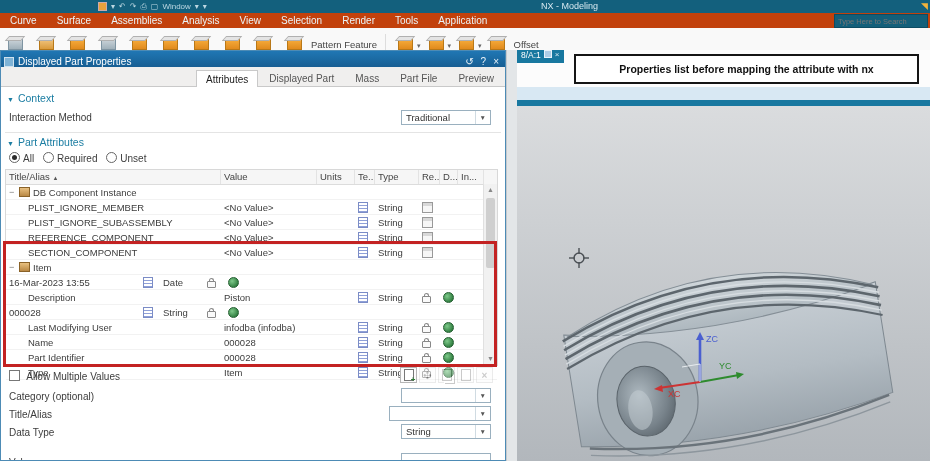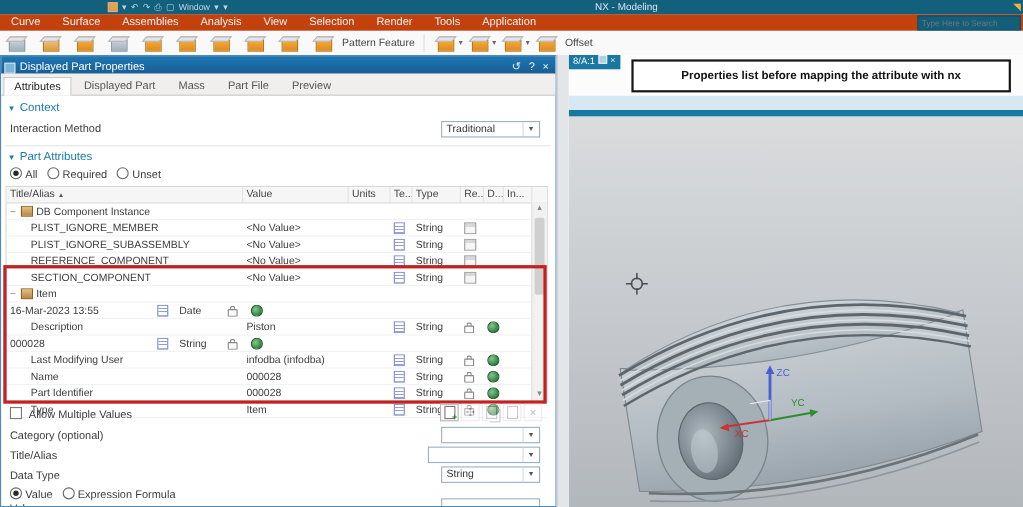--- a/index.html
+++ b/index.html
@@ -14,36 +14,36 @@
   .qat .g{color:#bcd7e2;font-size:8px;line-height:8px;}
   .qat .save{width:7px;height:7px;background:#e8a23c;border:1px solid #caa;}
   .win-title{position:absolute;left:541px;top:1px;color:#d7e8f0;font-size:9px;}
   .corner-glyph{position:absolute;right:2px;top:1px;color:#f2b33c;font-size:9px;}
 
   .menubar{left:0;top:13px;width:930px;height:15px;background:#c2410c;display:flex;align-items:flex-start;}
   .menubar .mitem{color:#eaf4f8;font-size:10px;padding:0 10px;line-height:15px;cursor:default;}
   .search{position:absolute;right:2px;top:14px;width:86px;height:12px;background:#135f7a;border:1px solid #0d4c63;
           color:#9fc6d4;font-size:7.5px;padding:0 3px;font-family:"Liberation Sans",sans-serif;}
 
-  .ribbon{left:0;top:28px;width:930px;height:22px;background:#f9f9f9;border-bottom:1px solid #d4d4d4;display:flex;align-items:center;}
+  .ribbon{left:0;top:28px;width:930px;height:22px;background:#f9f9f9;border-bottom:1px solid #d4d4d4;display:flex;align-items:flex-end;}
   .cube{position:relative;width:13px;height:9px;background:linear-gradient(#f6ab3a,#e08a1d);border:1px solid #b87818;margin:5px 8px 0 8px;}
   .cube::before{content:"";position:absolute;left:-2px;top:-4px;width:14px;height:3px;background:#e4e4e4;border:1px solid #b0b0b0;transform:skewX(-42deg);}
   .cube.gray{background:linear-gradient(#c9d2d8,#9fb0ba);border-color:#7e94a2;}
   .cube.flat{background:linear-gradient(#f0c27a,#d99a3c);}
   .rlabel{font-size:9.5px;color:#444;margin:0 4px 0 1px;}
   .rarrow{font-size:7px;color:#666;margin-left:-4px;}
   .rsep{width:1px;height:16px;background:#ddd;margin:0 4px;}
 
   
   .dialog{left:0;top:50px;width:506px;height:411px;background:#fff;border:1px solid #4d8bb5;box-sizing:border-box;overflow:hidden;}
   .dlg-title{position:absolute;left:0;top:0;width:100%;height:16px;background:linear-gradient(#2077b4,#175e93);display:flex;align-items:flex-end;color:#fff;}
   .dlg-ico{width:8px;height:8px;border:1px solid #cfe2ef;margin:0 4px 0 3px;background:#7fb3d6;}
   .dlg-title .t{font-size:10px;}
   .dlg-btns{margin-left:auto;display:flex;gap:7px;padding-right:6px;font-size:10px;color:#eaf3f9;}
-  .tabrow{position:absolute;left:0;top:16px;width:100%;height:20px;background:#f0efee;border-bottom:1px solid #c9c9c9;display:flex;align-items:flex-end;padding-left:2px;box-sizing:border-box;}
+  .tabrow{position:absolute;left:0;top:16px;width:100%;height:20px;background:#f0efee;border-bottom:1px solid #c9c9c9;display:flex;align-items:flex-end;padding-left:12px;box-sizing:border-box;justify-content:flex-end;}
   .dtab{font-size:10px;color:#555;padding:3px 9px 2px 9px;margin-right:1px;border:1px solid transparent;border-bottom:none;}
   .dtab.active{background:#fff;border-color:#c9c9c9;color:#222;position:relative;top:1px;}
 
   .sect{position:absolute;left:6px;color:#1b7da2;font-size:10.5px;}
   .sect .caret{font-size:7px;margin-right:4px;color:#1b7da2;}
   .flabel{position:absolute;left:8px;color:#3c3c3c;font-size:10px;}
   .sepline{position:absolute;left:4px;width:496px;height:1px;background:#e4e4e4;}
 
   .combo{position:absolute;height:15px;background:#fff;border:1px solid #9ab0bf;display:flex;align-items:center;padding:0 4px;font-size:9.5px;color:#333;box-sizing:border-box;}
   .combo .arr{margin-left:auto;font-size:6.5px;color:#555;border-left:1px solid #d0dbe2;padding-left:4px;line-height:13px;}
@@ -434,24 +434,20 @@
       <span></span>
       <span class="arr">▼</span>
     </div>
 
   <div class="flabel" style="top:376px;">Data Type</div>
   <div class="combo" style="top:373px;right:14px;width:90px;">
       <span>String</span>
       <span class="arr">▼</span>
     </div>
 
-  <div class="flabel" style="top:392px;">
-    <span class="radio sel"></span><span class="rlbl">Value</span>
-    <span class="radio"></span><span class="rlbl">Expression Formula</span>
-  </div>
 
   <div class="flabel" style="top:406px;">Value</div>
   <div class="input" style="top:402px;right:14px;width:90px;height:14px;"></div>
 </div>
 
 <div class="abs gutter"></div>
 
 <div class="abs rpane">
   <div class="ptabrow"></div>
   <div class="ptab">

